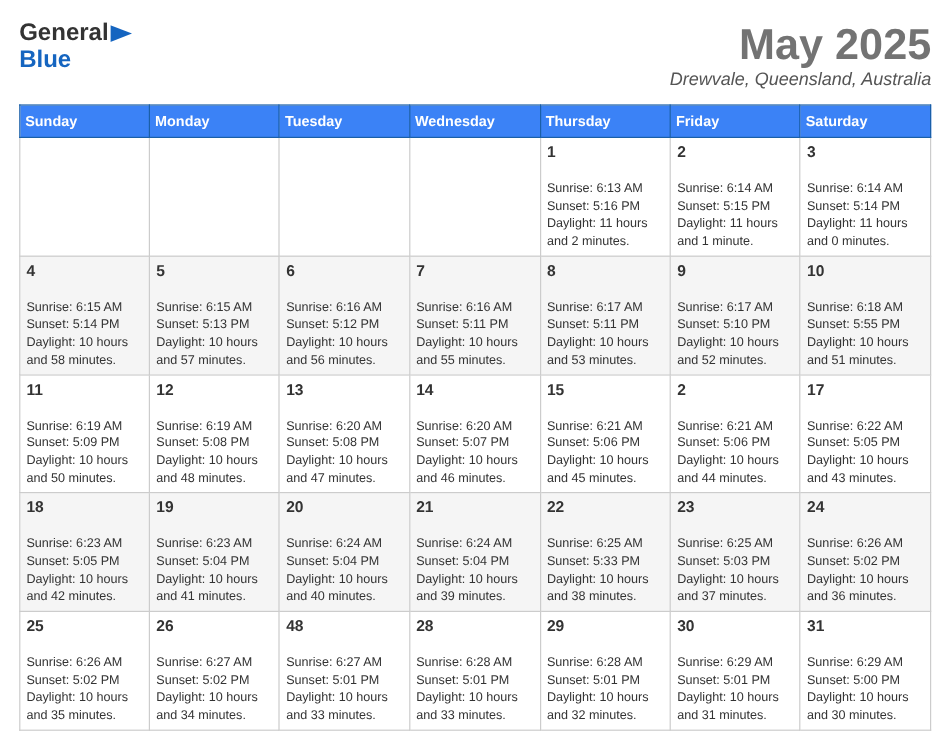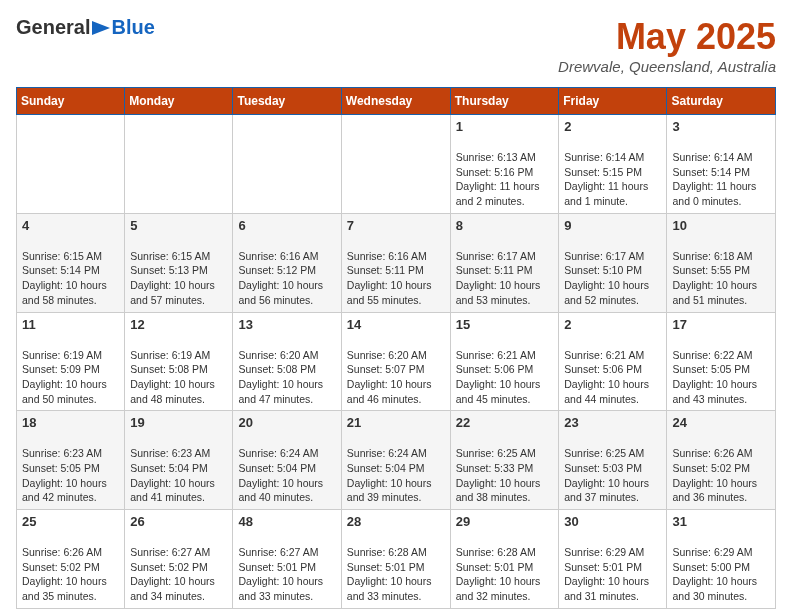--- a/index.html
+++ b/index.html
@@ -11,43 +11,43 @@
       padding: 16px;
     }
     .header-area {
       display: flex;
       justify-content: space-between;
       align-items: flex-start;
       margin-bottom: 12px;
     }
     .logo {
       display: flex;
-      flex-direction: row;
+      flex-direction: column;
       align-items: flex-start;
     }
     .title-area {
       text-align: right;
     }
     .month-title {
       font-size: 36px;
       font-weight: bold;
-      color: #c2410c;
+      color: #737373;
     }
     .location-title {
       font-size: 15px;
       color: #555;
       font-style: italic;
     }
     .calendar-table {
       width: 100%;
       border-collapse: collapse;
       font-size: 11px;
     }
     .calendar-table th {
-      background-color: #c2410c;
+      background-color: #3b82f6;
       color: #fff;
       padding: 6px 4px;
       text-align: left;
       font-size: 12px;
       font-weight: bold;
       border: 1px solid #1a5fa8;
     }
     .calendar-table td {
       border: 1px solid #ccc;
       vertical-align: top;

